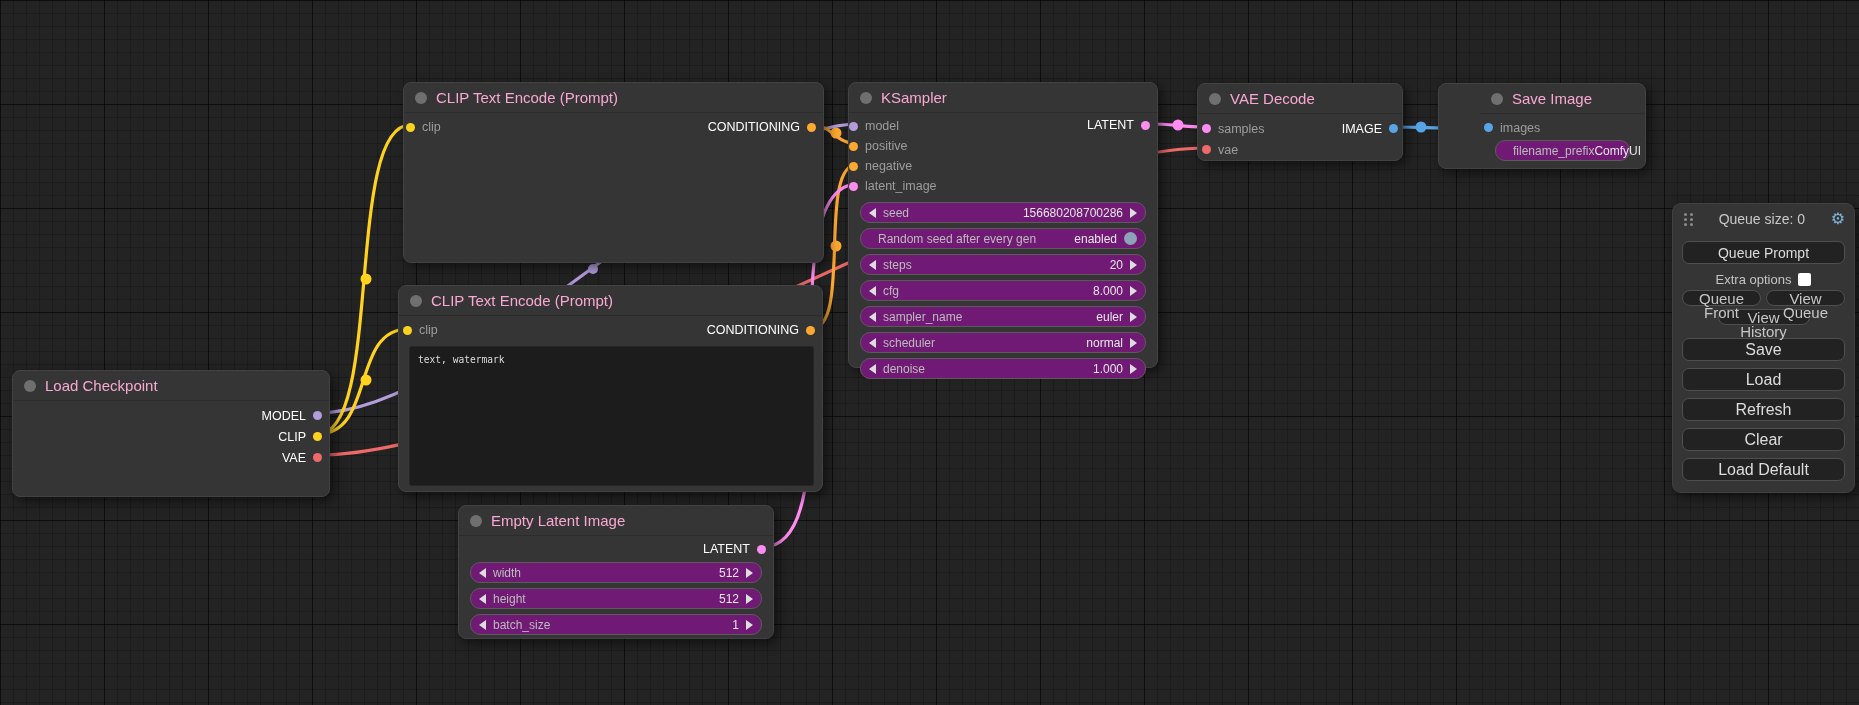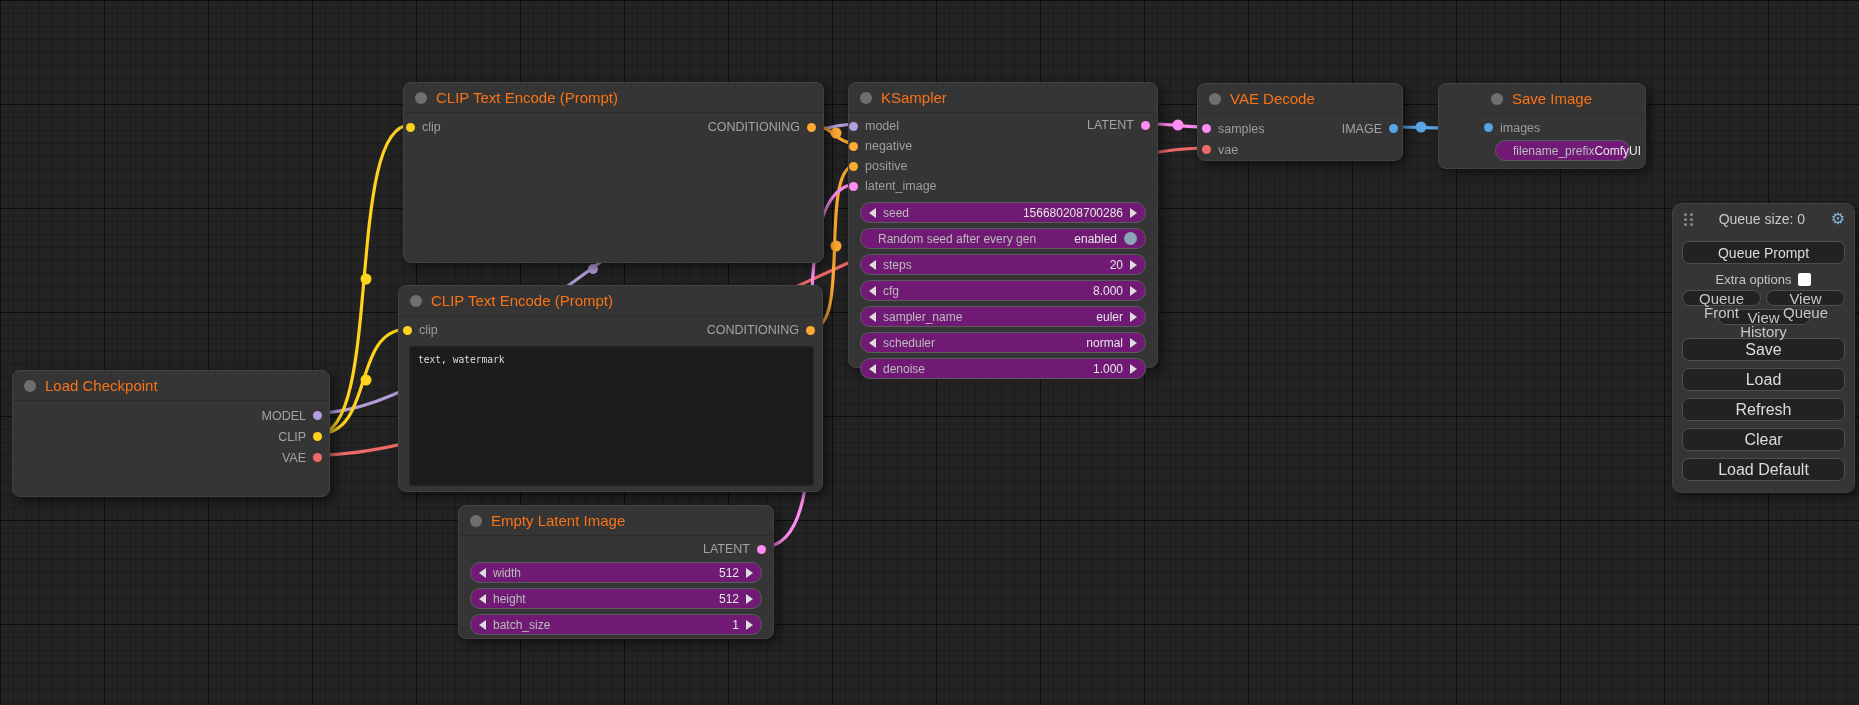--- a/index.html
+++ b/index.html
@@ -12,25 +12,25 @@
       linear-gradient(rgba(0,0,0,.20) 1px, transparent 1px),
       linear-gradient(90deg, rgba(0,0,0,.20) 1px, transparent 1px);
     background-size:104px 104px,104px 104px,13px 13px,13px 13px;
     font-family:"Liberation Sans",sans-serif;
   }
   #wires{position:absolute;left:0;top:0;z-index:1;}
   #wires path{fill:none;stroke-width:3.2;stroke-linecap:round;}
   .node{position:absolute;z-index:2;background:#353535;border:1px solid #424242;
         border-radius:8px;box-shadow:4px 4px 12px rgba(0,0,0,.55);box-sizing:border-box;}
   .ntitle{display:flex;align-items:center;gap:9px;height:29px;padding:0 11px;
-          color:#f97316;font-size:15px;border-bottom:1px solid #2c2c2c;}
+          color:#f9a8d4;font-size:15px;border-bottom:1px solid #2c2c2c;}
   .tdot{width:12px;height:12px;border-radius:50%;background:#6f6f6f;flex:none;}
   .prow{display:flex;align-items:center;height:20px;font-size:12.5px;position:relative;}
   .prow .plabel{color:#9d9d9d;margin-left:7px;}
-  .prow .plabel-out{color:#a3a3a3;margin-right:7px;}
+  .prow .plabel-out{color:#ffffff;margin-right:7px;}
   .pout{justify-content:flex-end;}
   .pdot{width:9px;height:9px;border-radius:50%;flex:none;}
   .pout .pdot{margin-right:7px;}
   .wrow{height:19px;border:1px solid #5b5b5b;border-radius:10px;background:#701a75;
         display:flex;align-items:center;padding:0 8px;font-size:12px;color:#bcbcbc;
         margin:0 11px 5px;}
   .wlabel{margin-left:7px;}
   .wvalue{margin-left:auto;color:#e6e6e6;margin-right:7px;}
   .arrL{width:0;height:0;border-top:5px solid transparent;border-bottom:5px solid transparent;
         border-right:7px solid #dedede;flex:none;}
@@ -143,25 +143,25 @@
       <span class="tdot"></span>
       <span>KSampler</span>
     </div>
     <div style="padding-top:3px;">
       <div class="prow">
         <span class="pdot" style="background-color: rgb(179, 157, 219);"></span>
         <span class="plabel">model</span>
       </div>
       <div class="prow">
         <span class="pdot" style="background-color: rgb(255, 169, 49);"></span>
-        <span class="plabel">negative</span>
+        <span class="plabel">positive</span>
       </div>
       <div class="prow">
         <span class="pdot" style="background-color: rgb(255, 169, 49);"></span>
-        <span class="plabel">positive</span>
+        <span class="plabel">negative</span>
       </div>
       <div class="prow">
         <span class="pdot" style="background-color: rgb(255, 140, 240);"></span>
         <span class="plabel">latent_image</span>
       </div>
     </div>
     <div class="prow pout" style="position:absolute;top:32px;right:0;">
       <span class="plabel-out">LATENT</span>
       <span class="pdot" style="background-color: rgb(255, 140, 240);"></span>
     </div>

